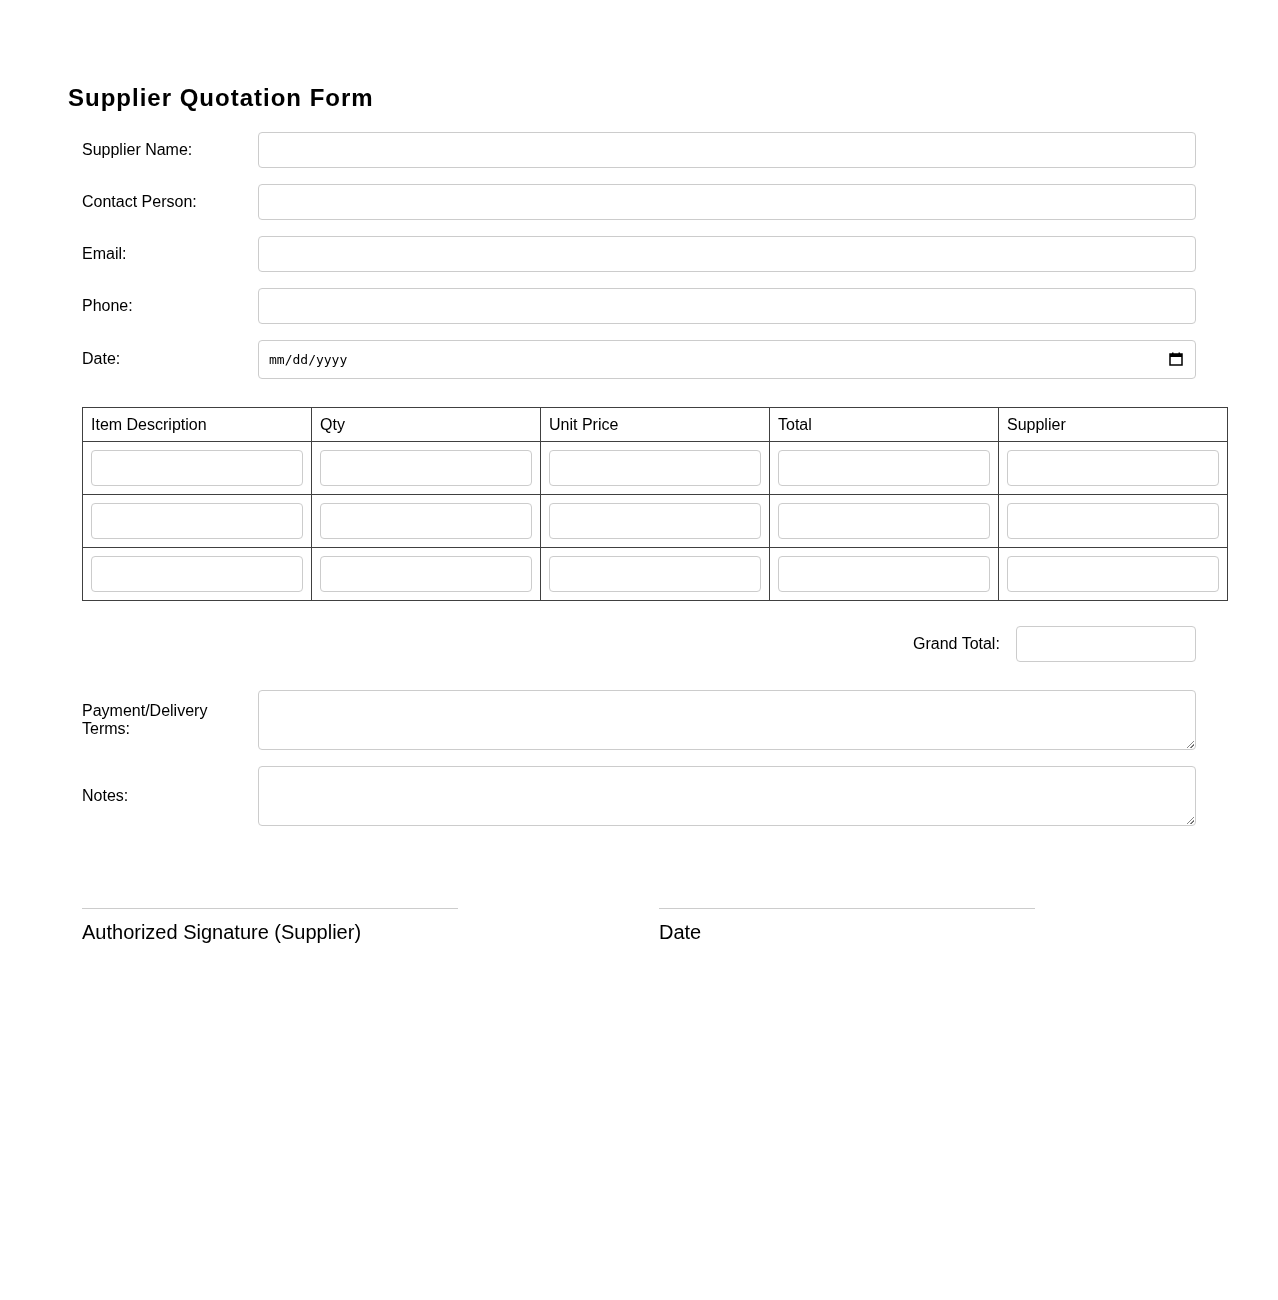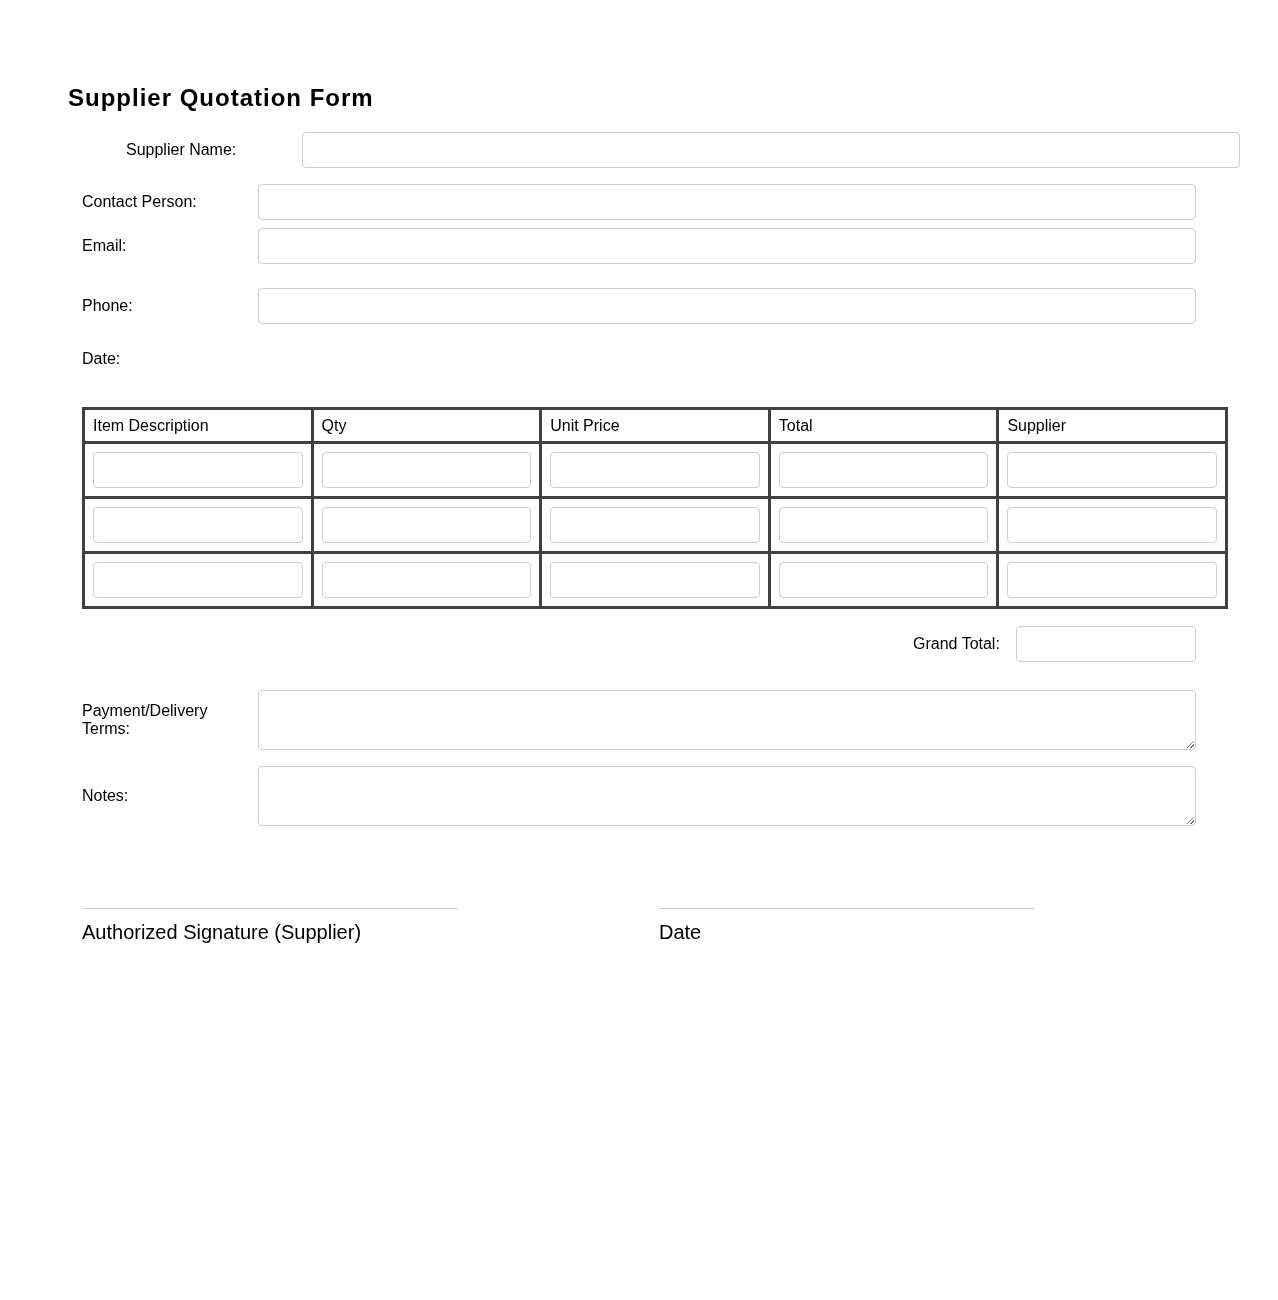--- a/index.html
+++ b/index.html
@@ -21,21 +21,21 @@
   .date-text {
     position: absolute; left: 10px; top: 11px; font-family: "DejaVu Sans Mono", monospace;
     font-size: 13px; color: #000; letter-spacing: 0;
   }
   .cal-icon { position: absolute; right: 12px; top: 11px; width: 14px; height: 14px; }
   table.items {
     position: absolute; left: 82px; top: 407px; width: 1146px;
     border-collapse: collapse; table-layout: fixed;
   }
   table.items th, table.items td {
-    border: 3px solid #404040; padding: 0; margin-top: 28px;
+    border: 1px solid #404040; padding: 0; margin-top: 28px;
   }
   table.items th {
     height: 34px; text-align: left; font-weight: normal; font-size: 16px;
     padding-left: 8px; box-sizing: border-box;
   }
   table.items td { height: 52px; position: relative; }
   table.items td .cell-inp {
     position: absolute; left: 8px; right: 8px; top: 8px; height: 36px;
     box-sizing: border-box; border: 1px solid #ccc; border-radius: 4px; background: #fff;
   }
@@ -45,42 +45,51 @@
     background: linear-gradient(135deg, transparent 0 45%, #888 45% 52%, transparent 52% 70%, #888 70% 77%, transparent 77%);
   }
   .sig-line { position: absolute; top: 908px; height: 1px; background: #ccc; width: 376px; }
   .sig-lbl { position: absolute; top: 921px; font-size: 20px; }
 </style>
 </head>
 <body>
 
 <h1 class="title">Supplier Quotation Form</h1>
 
-<div class="row" style="top:132px;height:20px;margin-left:44px;">
+<div class="row" style="top:132px;height:20px;">
   <span class="lbl" style="top:9px;">Supplier Name:</span>
   <input class="inp" style="left: 176px; top: 0px; width: 938px; height: 36px;" value="">
 </div>
 
 <div class="row" style="top:184px;height:24px;">
   <span class="lbl" style="top:9px;">Contact Person:</span>
   <input class="inp" style="left: 176px; top: 0px; width: 938px; height: 36px;" value="">
 </div>
 
-<div class="row" style="top:228px;height:36px;">
+<div class="row" style="top:236px;height:36px;">
   <span class="lbl" style="top:9px;">Email:</span>
   <input class="inp" style="left: 176px; top: 0px; width: 938px; height: 36px;" value="">
 </div>
 
 <div class="row" style="top:288px;height:23px;">
   <span class="lbl" style="top:9px;">Phone:</span>
   <input class="inp" style="left: 176px; top: 0px; width: 938px; height: 36px;" value="">
 </div>
 
 <div class="row" style="top:340px;height:39px;">
   <span class="lbl" style="top:10px;text-align:right;">Date:</span>
+  <div class="inp" style="left:176px;top:0;width:938px;height:39px;padding:0;">
+    <span class="date-text">mm/dd/yyyy</span>
+    <svg class="cal-icon" viewBox="0 0 14 14">
+      <rect x="1" y="2" width="12" height="11" fill="none" stroke="#000" stroke-width="1.5"></rect>
+      <rect x="1" y="2" width="12" height="3" fill="#000"></rect>
+      <rect x="3" y="0.5" width="1.5" height="2.5" fill="#000"></rect>
+      <rect x="9.5" y="0.5" width="1.5" height="2.5" fill="#000"></rect>
+    </svg>
+  </div>
 </div>
 
 <table class="items">
   <thead>
     <tr>
       <th>Item Description</th>
       <th>Qty</th>
       <th>Unit Price</th>
       <th>Total</th>
       <th>Supplier</th>

